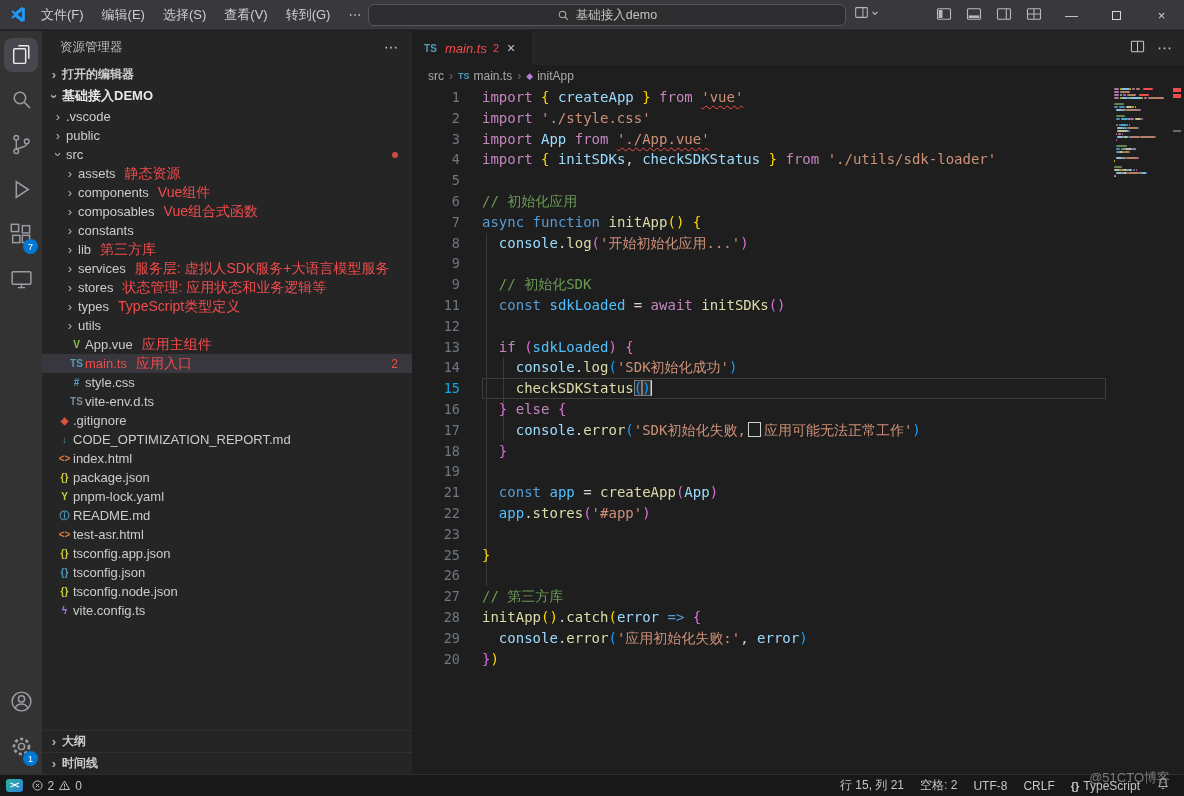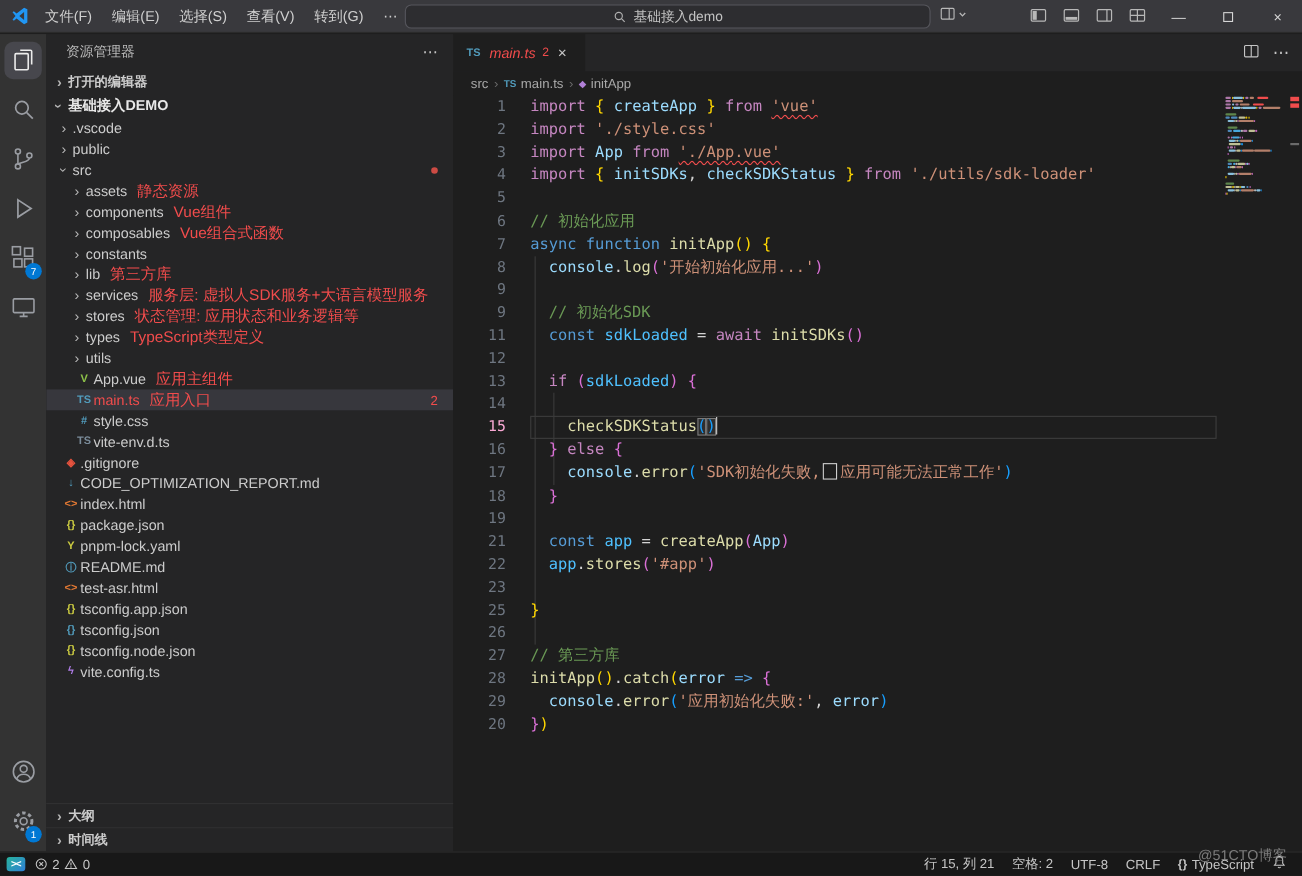--- a/index.html
+++ b/index.html
@@ -61,21 +61,21 @@
   .tab-actions { margin-left:auto; display:flex; align-items:center; gap:12px; padding-right:12px; color:#c5c5c5; font-size:15px; }
   .breadcrumbs { position:absolute; top:34px; left:0; right:0; height:22px; display:flex; align-items:center; padding-left:16px; gap:5px; font-size:12px; color:#a9a9a9; background:#1e1e1e; }
   .bc-sep { color:#6a6a6a; }
   .bc-item { display:flex; align-items:center; gap:4px; }
   .mini-ts { background:transparent; color:#519aba; font-size:9px; font-weight:bold; }
   .bc-method { color:#b180d7; font-size:9px; }
 
   .code { position:absolute; top:56px; left:0; right:0; bottom:0; overflow:hidden; font-family:"DejaVu Sans Mono",monospace; font-size:14px; }
   .line { display:flex; height:20.8px; line-height:20.8px; position:relative; z-index:1; }
   .ln { width:48px; text-align:right; color:#6e7681; flex:none; margin-right:22px; font-size:13.5px; }
-  .line.current .ln { color:#f9a8d4; }
+  .line.current .ln { color:#0ea5e9; }
   .content { white-space:pre; flex:1; margin-right:78px; }
   .line.current .content { outline:1px solid #3c3c3c; outline-offset:-1px; }
   .sq { text-decoration:underline; text-decoration-style:wavy; text-decoration-color:#f14c4c; text-decoration-thickness:1px; text-underline-offset:3px; }
   .bm { outline:1px solid #7b7b7b; outline-offset:-1px; background:rgba(120,120,120,0.18); }
   .boxchar { display:inline-block; width:13px; height:15px; border:1px solid #cfcfcf; margin:0 3px -2px 2px; }
   .cursor { display:inline-block; width:0; border-left:1.6px solid #d4d4d4; height:16px; vertical-align:-3px; }
   .iguide { position:absolute; width:1px; background:#3a3a3a; z-index:0; }
 
   .minimap { position:absolute; top:56px; right:16px; width:54px; z-index:2; }
   .mm-line { height:3px; display:flex; align-items:center; }
@@ -447,20 +447,21 @@
         <div class="line">
           <span class="ln">12</span>
           <span class="content"></span>
         </div>
         <div class="line">
           <span class="ln">13</span>
           <span class="content"><span style="color: rgb(212, 212, 212);">  </span><span style="color: rgb(197, 134, 192);">if</span><span style="color: rgb(212, 212, 212);"> </span><span style="color: rgb(218, 112, 214);">(</span><span style="color: rgb(79, 193, 255);">sdkLoaded</span><span style="color: rgb(218, 112, 214);">)</span><span style="color: rgb(212, 212, 212);"> </span><span style="color: rgb(218, 112, 214);">{</span></span>
         </div>
         <div class="line">
           <span class="ln">14</span>
+          <span class="content"><span style="color: rgb(212, 212, 212);">    </span><span style="color: rgb(156, 220, 254);">console</span><span style="color: rgb(212, 212, 212);">.</span><span style="color: rgb(220, 220, 170);">log</span><span style="color: rgb(23, 159, 255);">(</span><span style="color: rgb(206, 145, 120);">'SDK初始化成功'</span><span style="color: rgb(23, 159, 255);">)</span></span>
         </div>
         <div class="line current">
           <span class="ln">15</span>
           <span class="content"><span style="color: rgb(212, 212, 212);">    </span><span style="color: rgb(220, 220, 170);">checkSDKStatus</span><span class="bm" style="color: rgb(23, 159, 255);">(</span><span class="bm" style="color: rgb(23, 159, 255);">)</span><span class="cursor"></span></span>
         </div>
         <div class="line">
           <span class="ln">16</span>
           <span class="content"><span style="color: rgb(212, 212, 212);">  </span><span style="color: rgb(218, 112, 214);">}</span><span style="color: rgb(212, 212, 212);"> </span><span style="color: rgb(197, 134, 192);">else</span><span style="color: rgb(212, 212, 212);"> </span><span style="color: rgb(218, 112, 214);">{</span></span>
         </div>
         <div class="line">

